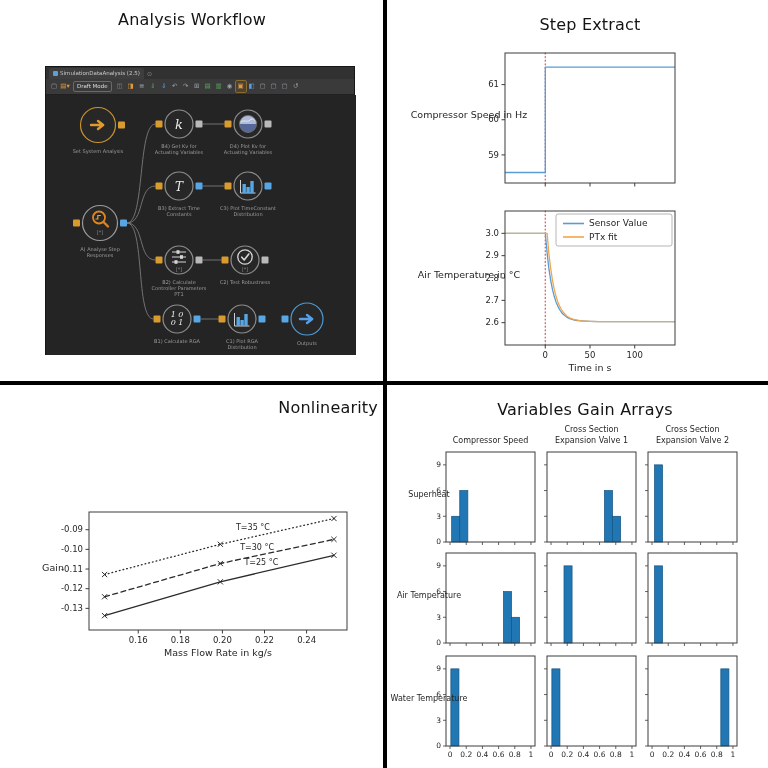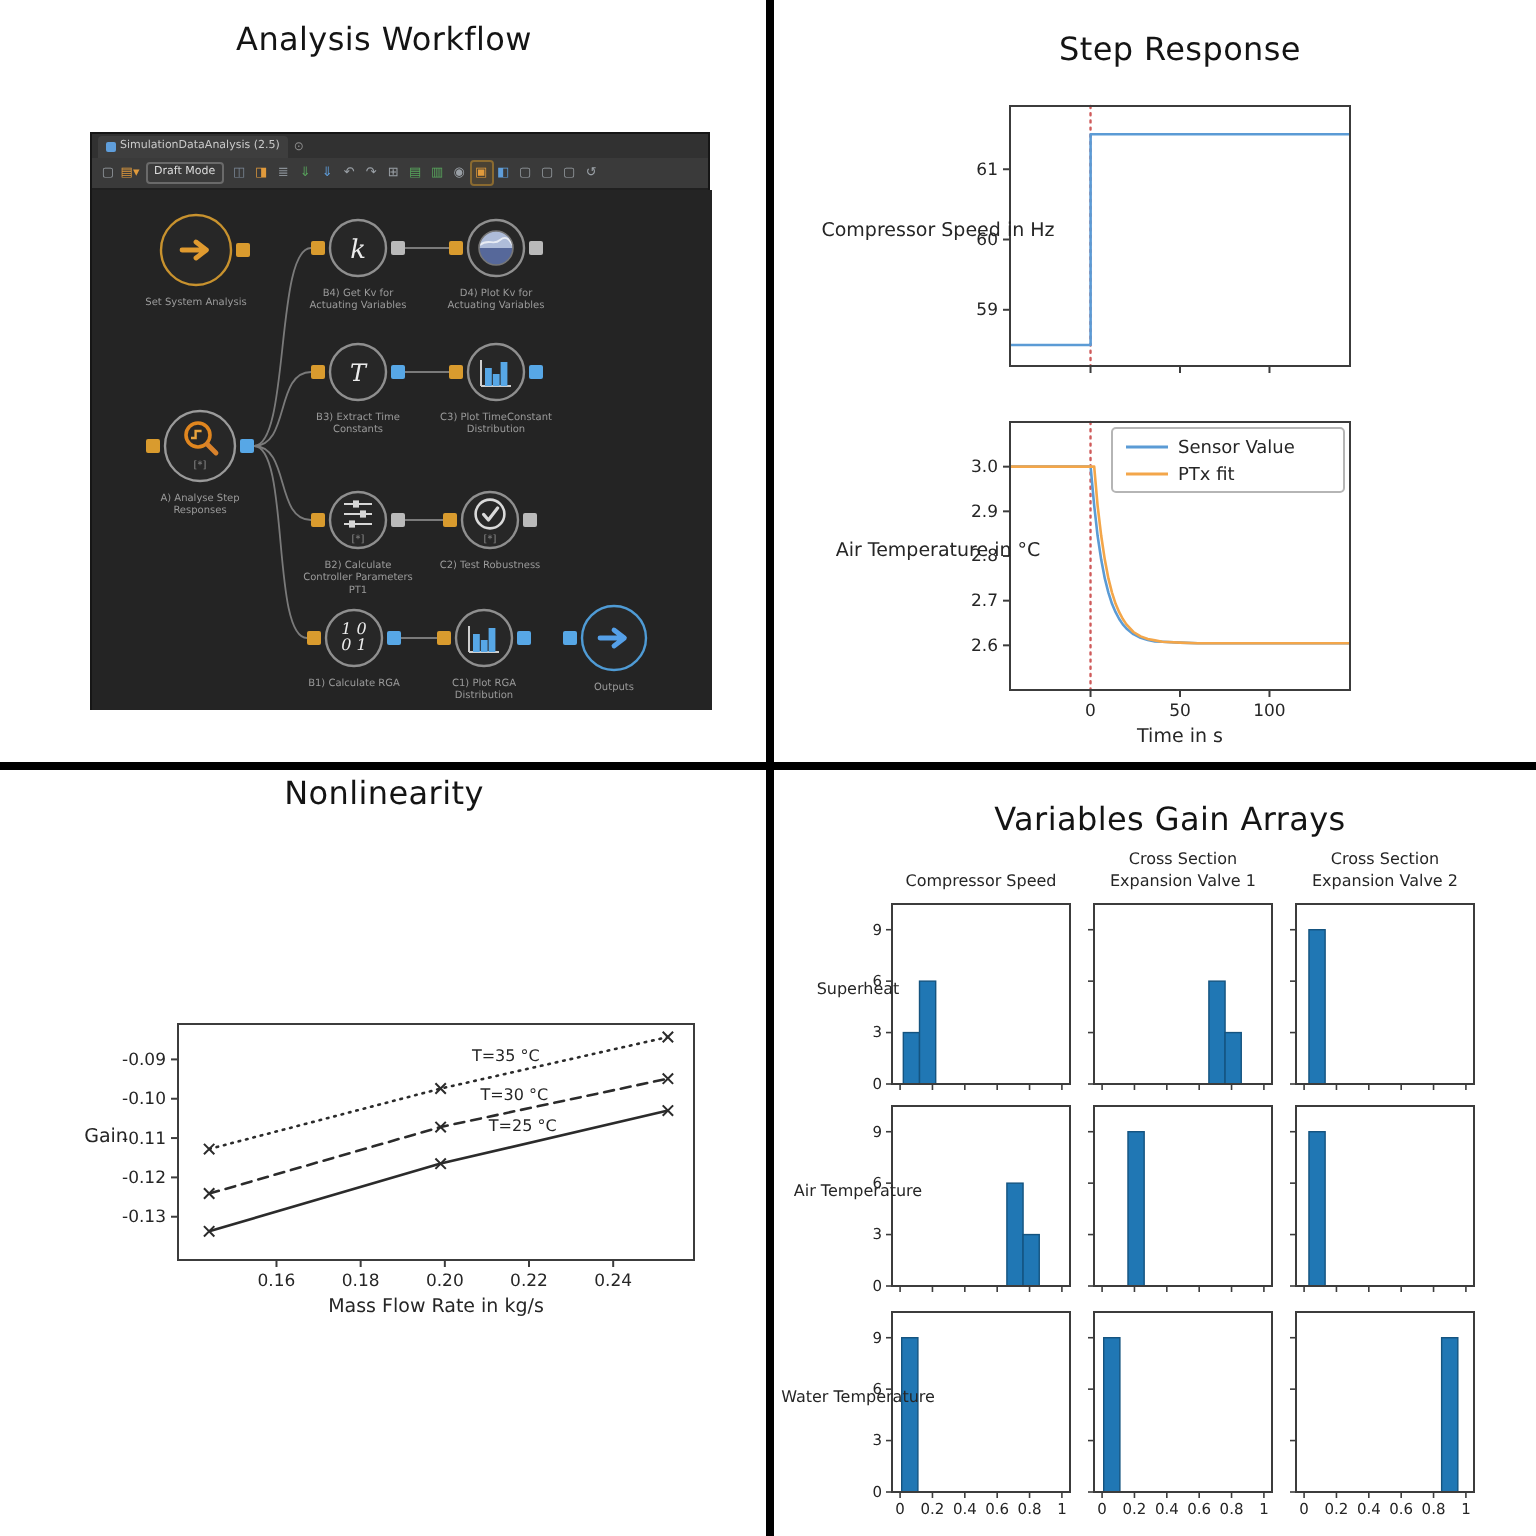--- a/index.html
+++ b/index.html
@@ -3,21 +3,21 @@
 <meta charset="utf-8">
 <style>
   html,body{margin:0;padding:0;}
   body{width:768px;height:768px;position:relative;background:#ffffff;
        font-family:"DejaVu Sans","Liberation Sans",sans-serif;overflow:hidden;}
   .quad{position:absolute;width:384px;height:384px;}
   #q-tl{left:0;top:0;} #q-tr{left:384px;top:0;} #q-bl{left:0;top:384px;} #q-br{left:384px;top:384px;}
   .q-title{position:absolute;text-align:center;font-size:16px;color:#141414;letter-spacing:.2px;}
   #q-tl .q-title{left:0;width:384px;top:10px;}
   #q-tr .q-title{left:28px;width:356px;top:15px;}
-  #q-bl .q-title{left:6px;width:372px;top:3px;}
+  #q-bl .q-title{left:6px;width:372px;top:14px;text-align:right;}
   #q-br .q-title{left:18px;width:366px;top:16px;}
   svg.chart{position:absolute;left:0;top:0;}
   .divider-v{position:absolute;left:383px;top:0;width:4px;height:768px;background:#000;}
   .divider-h{position:absolute;left:0;top:381px;width:768px;height:4px;background:#000;}
   
   .app-window{position:absolute;left:45px;top:66px;width:310px;height:289px;
               background:#242424;border:1px solid #161616;box-sizing:border-box;}
   .app-titlebar{height:12px;background:#313131;display:flex;align-items:center;padding:0 3px;}
   .tab{display:flex;align-items:center;gap:2px;background:#3e3e3e;height:11px;padding:0 4px;border-radius:2px 2px 0 0;}
   .tab-icon{width:5px;height:5px;background:#5f9edb;display:inline-block;border-radius:1px;}
@@ -196,21 +196,21 @@
           <g transform="translate(261,224)">
             <path d="M-7 0 H3.5 M0 -4 L5.2 0 L0 4" stroke="#55a0e8" stroke-width="2.4" fill="none" stroke-linecap="round" stroke-linejoin="round"></path>
           </g>
           <text x="261" y="250" font-size="5" fill="#9a9a9a" text-anchor="middle" font-family="&quot;DejaVu Sans&quot;,&quot;Liberation Sans&quot;,sans-serif">Outputs</text>
         </g>
       </svg>
   </div>
 </div>
 
 <div class="quad" id="q-tr">
-  <div class="q-title">Step Response</div>
+  <div class="q-title">Step Extract</div>
   <svg class="chart" id="svg-tr" width="384" height="384">
       <g>
         <line x1="161.26315789473685" x2="161.26315789473685" y1="53" y2="183" stroke="#cf5b5b" stroke-width="1.2" stroke-dasharray="1 2.6" stroke-linecap="round"></line>
         <path d="M121.0 172.5 L161.3 172.5 L161.3 67.1 L291.0 67.1 " stroke="#5b9bd5" stroke-width="1.3" fill="none" stroke-linejoin="round"></path>
         <rect x="121" y="53" width="170" height="130" fill="none" stroke="#3c3c3c" stroke-width="1"></rect>
         <line x1="117.5" x2="121" y1="154.89189189189196" y2="154.89189189189196" stroke="#3c3c3c" stroke-width="1"></line>
         <text x="115" y="154.89189189189196" font-size="8.5" fill="#262626" text-anchor="end" font-family="&quot;DejaVu Sans&quot;,&quot;Liberation Sans&quot;,sans-serif" dy="0.32em">59</text>
         <line x1="117.5" x2="121" y1="119.75675675675677" y2="119.75675675675677" stroke="#3c3c3c" stroke-width="1"></line>
         <text x="115" y="119.75675675675677" font-size="8.5" fill="#262626" text-anchor="end" font-family="&quot;DejaVu Sans&quot;,&quot;Liberation Sans&quot;,sans-serif" dy="0.32em">60</text>
         <line x1="117.5" x2="121" y1="84.6216216216216" y2="84.6216216216216" stroke="#3c3c3c" stroke-width="1"></line>

